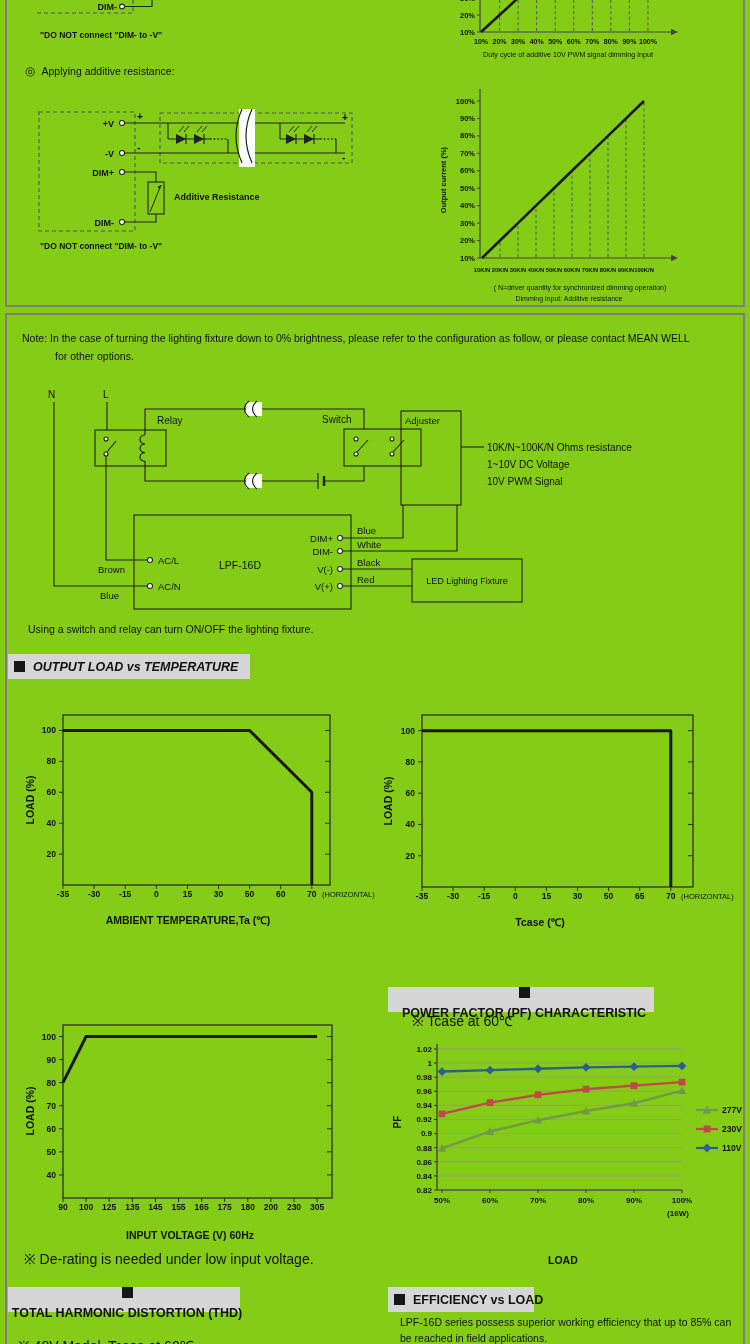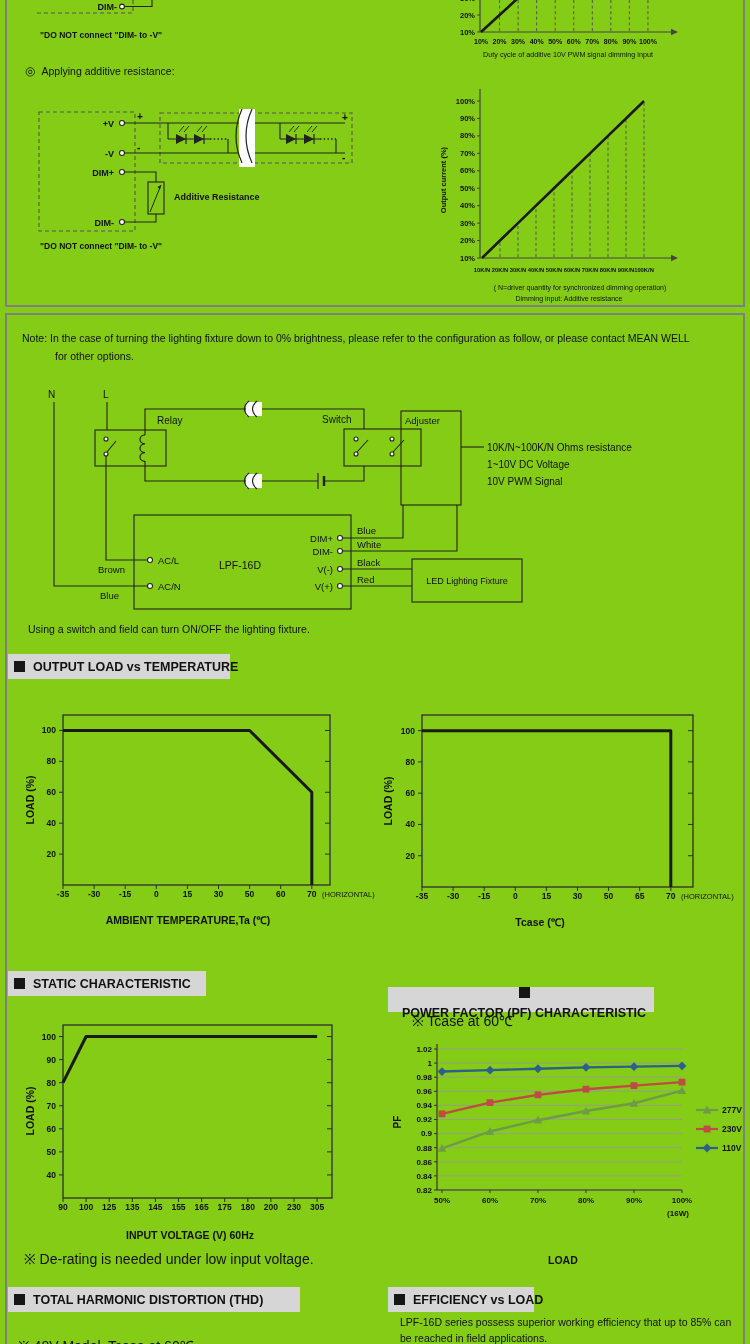--- a/index.html
+++ b/index.html
@@ -271,23 +271,23 @@
     <line x1="342.5" y1="184" x2="412" y2="184" stroke="#222" stroke-width="1.1"></line>
     <line x1="342.5" y1="201" x2="412" y2="201" stroke="#222" stroke-width="1.1"></line>
     <text x="357" y="149" font-size="9.5">Blue</text>
     <text x="357" y="163" font-size="9.5">White</text>
     <text x="357" y="181" font-size="9.5">Black</text>
     <text x="357" y="198" font-size="9.5">Red</text>
 
     <rect x="412" y="174" width="110" height="43" fill="none" stroke="#222" stroke-width="1.1"></rect>
     <text x="467" y="199" font-size="9" text-anchor="middle">LED Lighting Fixture</text>
   </svg>
-  <div class="body-txt" style="left:28px;top:623px;">Using a switch and field can turn ON/OFF the lighting fixture.</div>
-
-  <div class="hdr" style="left:8px;top:654px;width:222px;">
+  <div class="body-txt" style="left:28px;top:623px;">Using a switch and relay can turn ON/OFF the lighting fixture.</div>
+
+  <div class="hdr" style="left:8px;top:654px;width:242px;font-style:italic;">
     <span class="sq"></span>
     <span class="t">OUTPUT LOAD vs TEMPERATURE</span>
   </div>
   <svg class="chart" style="left:20px;top:703px;" width="358" height="242" viewBox="0 0 358 242">
       <rect x="43" y="12" width="267" height="170" fill="none" stroke="#2e2e2e" stroke-width="1.3"></rect>
       <line x1="39" y1="151.0909090909091" x2="43" y2="151.0909090909091" stroke="#2e2e2e" stroke-width="1"></line>
       <line x1="305" y1="151.0909090909091" x2="310" y2="151.0909090909091" stroke="#2e2e2e" stroke-width="1"></line>
       <text x="36" y="154.0909090909091" font-size="8.5" text-anchor="end" font-weight="bold">20</text>
       <line x1="39" y1="120.18181818181819" x2="43" y2="120.18181818181819" stroke="#2e2e2e" stroke-width="1"></line>
       <line x1="305" y1="120.18181818181819" x2="310" y2="120.18181818181819" stroke="#2e2e2e" stroke-width="1"></line>
@@ -358,24 +358,20 @@
       <line x1="261.70000000000005" y1="184" x2="261.70000000000005" y2="188" stroke="#2e2e2e" stroke-width="1"></line>
       <text x="261.70000000000005" y="196" font-size="8.5" text-anchor="middle" font-weight="bold">65</text>
       <line x1="292.8" y1="184" x2="292.8" y2="188" stroke="#2e2e2e" stroke-width="1"></line>
       <text x="292.8" y="196" font-size="8.5" text-anchor="middle" font-weight="bold">70</text>
       <text x="303" y="196" font-size="7.5" text-anchor="start" font-weight="400">(HORIZONTAL)</text>
       <polyline points="44,27.636363636363654 292.8,27.636363636363654 292.8,184" fill="none" stroke="#1a1a1a" stroke-width="3" stroke-linejoin="round"></polyline>
       <text x="162" y="223" font-size="10.5" text-anchor="middle" font-weight="bold">Tcase (℃)</text>
       <text x="14" y="98" font-size="10.5" text-anchor="middle" font-weight="bold" transform="rotate(-90 14 98)">LOAD (%)</text>
     </svg>
 
-  <div class="hdr" style="left:8px;top:971px;width:198px;">
-    <span class="sq"></span>
-    <span class="t">STATIC CHARACTERISTIC</span>
-  </div>
   <div class="hdr" style="left:388px;top:987px;width:266px;flex-direction:column;">
     <span class="sq"></span>
     <span class="t">POWER FACTOR (PF) CHARACTERISTIC</span>
   </div>
   <div class="note-sm" style="left:412px;top:1011px;">※ Tcase at 60℃</div>
 
   <svg class="chart" style="left:20px;top:1013px;" width="358" height="242" viewBox="0 0 358 242">
       <rect x="43" y="12" width="269" height="173" fill="none" stroke="#2e2e2e" stroke-width="1.3"></rect>
       <line x1="39" y1="161.93333333333334" x2="43" y2="161.93333333333334" stroke="#2e2e2e" stroke-width="1"></line>
       <line x1="307" y1="161.93333333333334" x2="312" y2="161.93333333333334" stroke="#2e2e2e" stroke-width="1"></line>
@@ -504,21 +500,21 @@
       <text x="332" y="96" font-size="8.5" text-anchor="start" font-weight="bold">230V</text>
       <line x1="306" y1="112" x2="328" y2="112" stroke="#2d5e8d" stroke-width="2.2"></line>
       <polygon points="317,107.6 321.4,112 317,116.4 312.6,112" fill="#2d5e8d"></polygon>
       <text x="332" y="115" font-size="8.5" text-anchor="start" font-weight="bold">110V</text>
       <text x="11" y="86" font-size="10" text-anchor="middle" font-weight="bold" transform="rotate(-90 11 86)">PF</text>
     </svg>
   <div class="note-sm" style="left:524px;top:1254px;font-weight:bold;font-size:10.5px;padding-left:24px;">LOAD</div>
 
   <div class="note-sm" style="left:24px;top:1249px;">※ De-rating is needed under low input voltage.</div>
 
-  <div class="hdr" style="left:8px;top:1287px;width:292px;">
+  <div class="hdr" style="left:8px;top:1287px;width:232px;flex-direction:column;">
     <span class="sq"></span>
     <span class="t">TOTAL HARMONIC DISTORTION (THD)</span>
   </div>
   <div class="hdr" style="left:388px;top:1287px;width:146px;">
     <span class="sq"></span>
     <span class="t">EFFICIENCY vs LOAD</span>
   </div>
   <div class="body-txt" style="left:400px;top:1316px;">LPF-16D series possess superior working efficiency that up to 85% can</div>
   <div class="body-txt" style="left:400px;top:1332px;">be reached in field applications.</div>
   <div class="note-sm" style="left:18px;top:1336px;">※ 48V Model, Tcase at 60℃</div>

